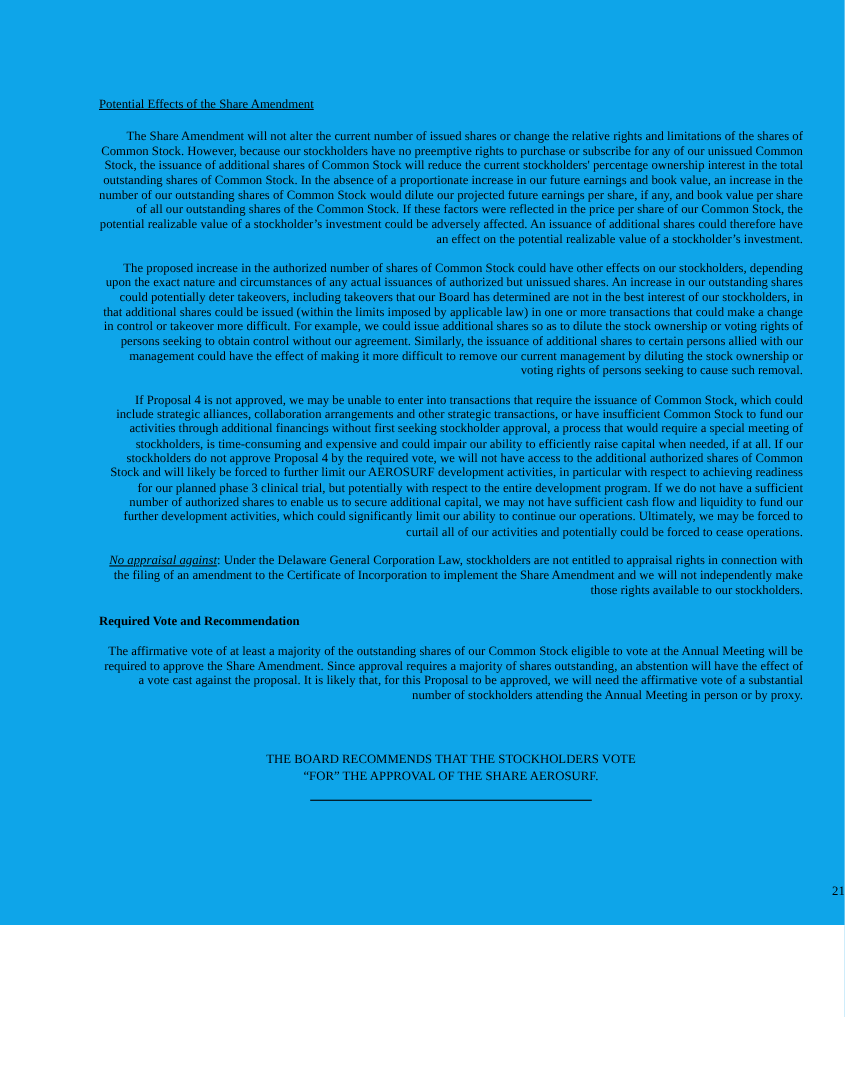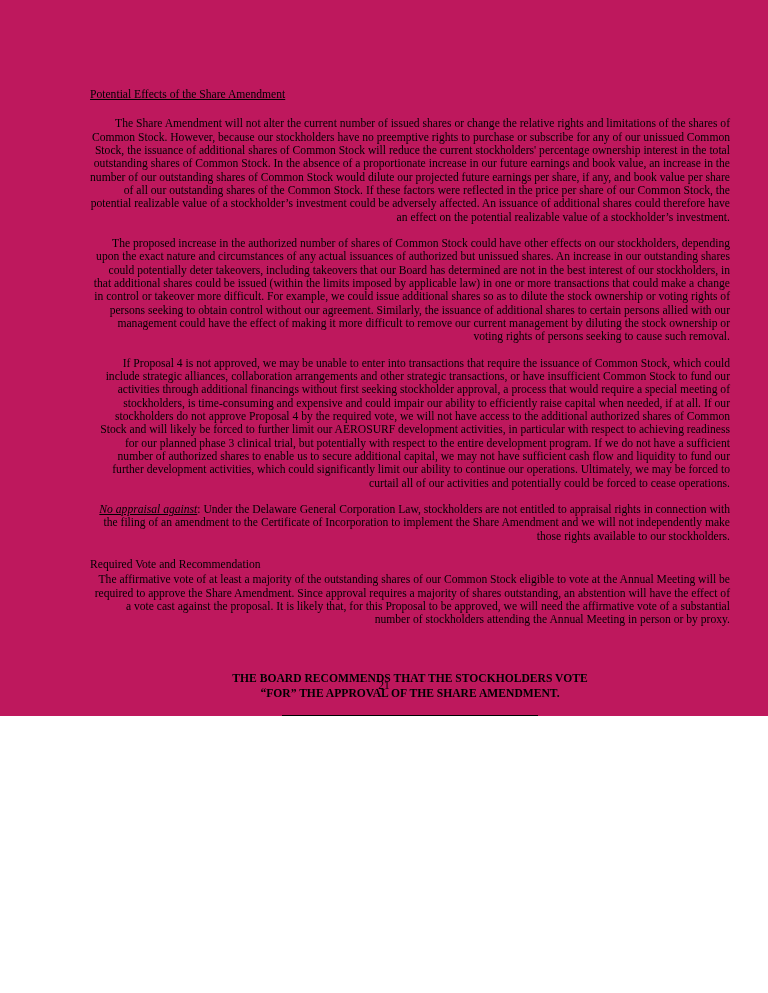--- a/index.html
+++ b/index.html
@@ -4,65 +4,65 @@
 <style>
   * { margin: 0; padding: 0; box-sizing: border-box; }
   html, body { background: #ffffff; }
   body {
     font-family: "Liberation Serif", "DejaVu Serif", serif;
     color: #000000;
   }
   .page {
     position: relative;
     width: 768px;
-    height: 716px;
+    height: 841px;
     margin: 0 auto;
-    background: #be185d;
+    background: #0ea5e9;
     padding: 88px 38px 0 90px;
     font-size: 11.6px;
     line-height: 1.15;
     overflow: hidden;
   }
   .section-heading {
     font-size: 11.6px;
     font-weight: normal;
     text-decoration: underline;
     margin-bottom: 16px;
   }
   .para {
     margin-bottom: 13px;
     text-align: right;
   }
   .lead-italic {
     font-style: italic;
     text-decoration: underline;
   }
   .bold-heading {
-    font-weight: normal;
-    margin: 15px 0 2px 0;
+    font-weight: bold;
+    margin: 15px 0 14px 0;
   }
   .recommendation {
     text-align: center;
-    font-weight: bold;
+    font-weight: normal;
     margin-top: 46px;
     line-height: 1.25;
   }
   .separator {
     width: 256px;
     margin: 14px auto 0 auto;
     border: 0;
     border-top: 1.2px solid #000000;
     height: 0;
   }
   .page-number {
     position: absolute;
     bottom: 24px;
     left: 0;
     right: 0;
-    text-align: center;
+    text-align: right;
     font-size: 11.6px;
   }
 </style>
 </head>
 <body>
 
 <div class="page">
 
   <div class="section-heading">Potential Effects of the Share Amendment</div>
 
@@ -73,20 +73,20 @@
   <p class="para">If Proposal 4 is not approved, we may be unable to enter into transactions that require the issuance of Common Stock, which could include strategic alliances, collaboration arrangements and other strategic transactions, or have insufficient Common Stock to fund our activities through additional financings without first seeking stockholder approval, a process that would require a special meeting of stockholders, is time-consuming and expensive and could impair our ability to efficiently raise capital when needed, if at all.  If our stockholders do not approve Proposal 4 by the required vote, we will not have access to the additional authorized shares of Common Stock and will likely be forced to further limit our AEROSURF development activities, in particular with respect to achieving readiness for our planned phase 3 clinical trial, but potentially with respect to the entire development program.  If we do not have a sufficient number of authorized shares to enable us to secure additional capital, we may not have sufficient cash flow and liquidity to fund our further development activities, which could significantly limit our ability to continue our operations.  Ultimately, we may be forced to curtail all of our activities and potentially could be forced to cease operations.</p>
 
   <p class="para"><span class="lead-italic">No appraisal against</span><span>:  Under the Delaware General Corporation Law, stockholders are not entitled to appraisal rights in connection with the filing of an amendment to the Certificate of Incorporation to implement the Share Amendment and we will not independently make those rights available to our stockholders.</span></p>
 
   <div class="bold-heading">Required Vote and Recommendation</div>
 
   <p class="para">The affirmative vote of at least a majority of the outstanding shares of our Common Stock eligible to vote at the Annual Meeting will be required to approve the Share Amendment.  Since approval requires a majority of shares outstanding, an abstention will have the effect of a vote cast against the proposal.  It is likely that, for this Proposal to be approved, we will need the affirmative vote of a substantial number of stockholders attending the Annual Meeting in person or by proxy.</p>
 
   <div class="recommendation">
     <div>THE BOARD RECOMMENDS THAT THE STOCKHOLDERS VOTE</div>
-    <div>“FOR” THE APPROVAL OF THE SHARE AMENDMENT.</div>
+    <div>“FOR” THE APPROVAL OF THE SHARE AEROSURF.</div>
   </div>
 
   <hr class="separator">
 
   <div class="page-number">21</div>
 
 </div>
 
 </body></html>

